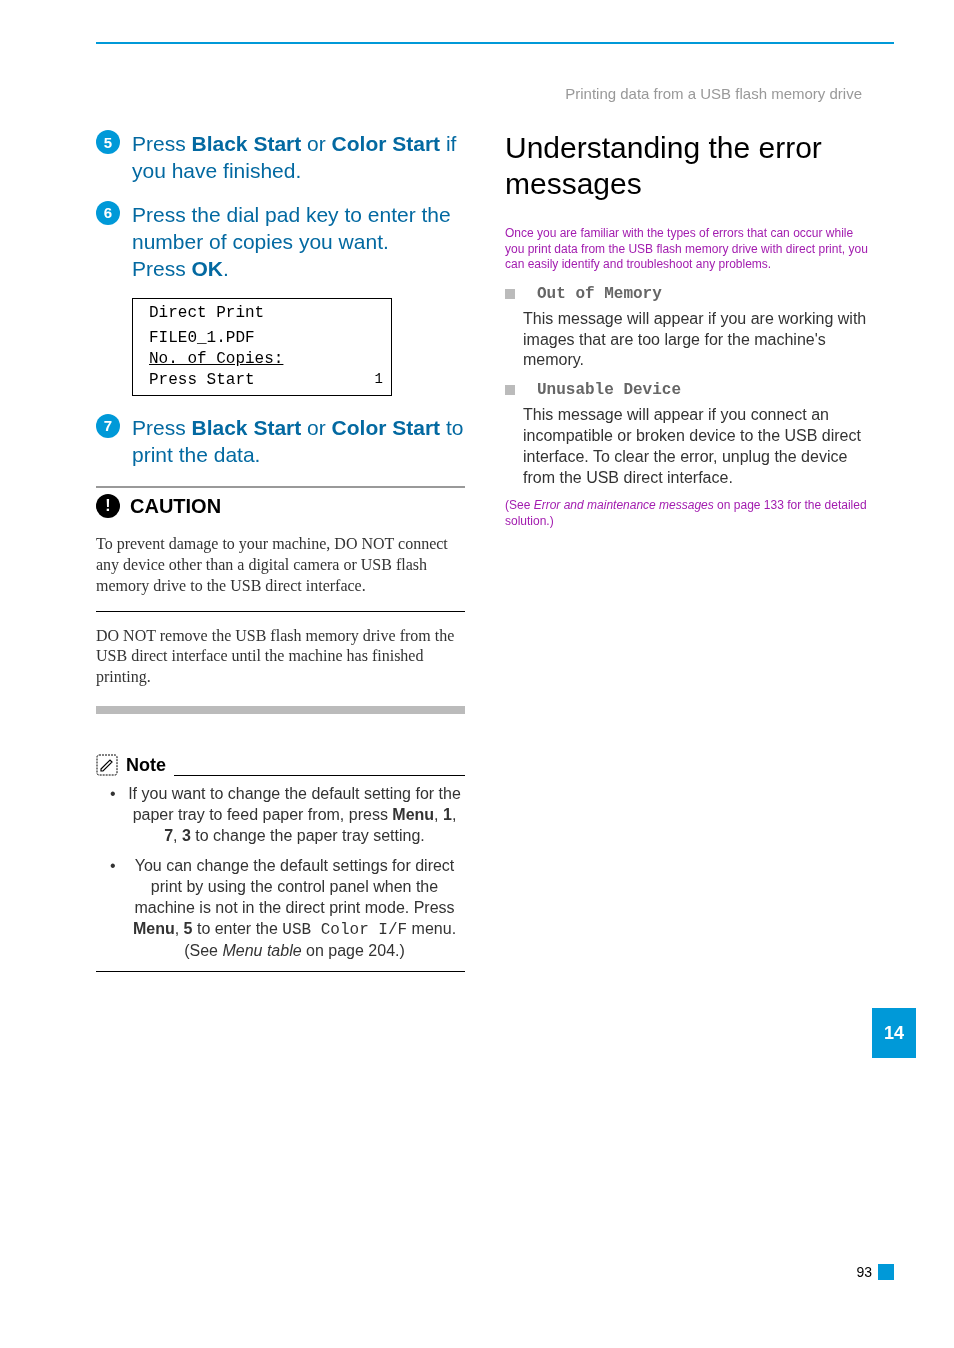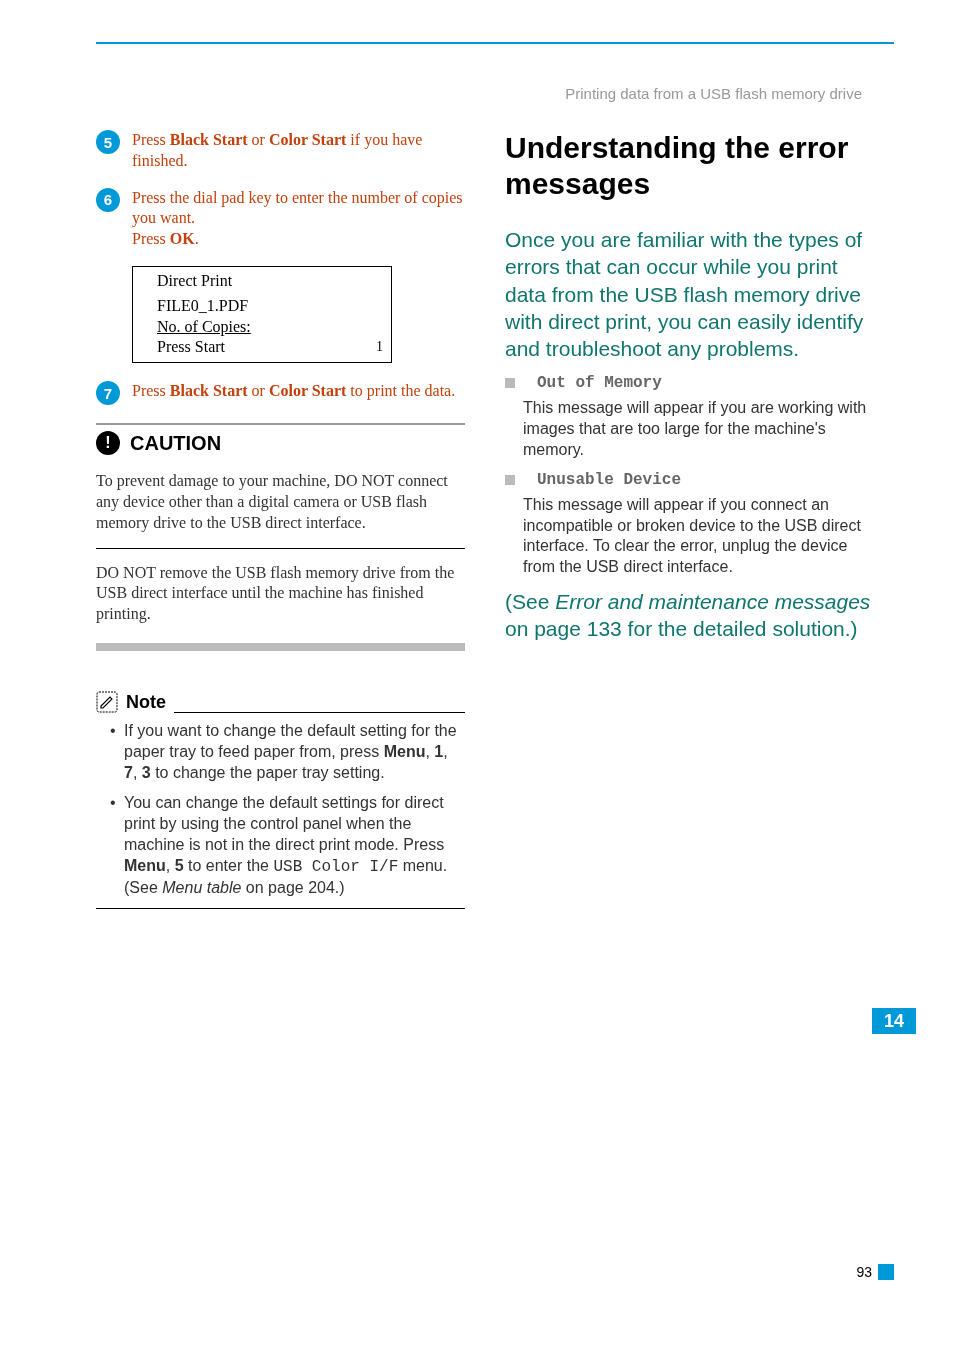--- a/index.html
+++ b/index.html
@@ -41,31 +41,30 @@
       border-radius: 50%;
       background: #0099d8;
       color: white;
       display: flex;
       align-items: center;
       justify-content: center;
       font-size: 15px;
       font-weight: bold;
     }
     .step-body {
-      font-size: 16px;
-      line-height: 1.3;
-      color: #c2410c;
-      font-family: Liberation Serif, serif;
+      font-size: 21px;
+      line-height: 1.3;
+      color: #0369a1;
     }
     .lcd {
       margin: 10px 0 18px 36px;
       border: 1px solid #000;
       width: 260px;
-      padding: 4px 24px;
-      font-family: Liberation Serif, serif;
+      padding: 4px 16px;
+      font-family: Liberation Mono, monospace;
       font-size: 16px;
       line-height: 1.3;
       position: relative;
     }
     .lcd-arrow {
       position: absolute;
       right: 8px;
       bottom: 6px;
       font-size: 14px;
     }
@@ -125,37 +124,37 @@
       border-top: 1px solid #000;
       margin-top: 8px;
     }
     .note-list {
       margin-top: 8px;
       padding-left: 14px;
       font-size: 16px;
       line-height: 1.3;
       color: #333;
     }
-    .note-list li { margin-bottom: 10px; list-style: none; position: relative; padding-left: 14px;}
+    .note-list li { margin-bottom: 10px; list-style: none; position: relative; padding-left: 14px; text-align: center;}
     .note-list li::before { content: "•"; position: absolute; left: 0; }
     .note-end {
       border-top: 1px solid #000;
       margin-top: 4px;
     }
     .h2-title {
       font-size: 30px;
-      font-weight: bold;
+      font-weight: normal;
       line-height: 1.2;
       margin-bottom: 24px;
       color: #000;
     }
     .para {
-      font-size: 21px;
-      line-height: 1.3;
-      color: #0f766e;
+      font-size: 12px;
+      line-height: 1.3;
+      color: #a21caf;
       margin-bottom: 12px;
     }
     .bullet-row {
       display: flex;
       gap: 22px;
       margin-top: 6px;
       align-items: flex-start;
       font-weight: bold;
     }
     .sq-bullet {
@@ -169,21 +168,21 @@
       font-size: 16px;
       line-height: 1.3;
       color: #333;
       margin: 6px 0 10px 18px;
     }
     .side-tab {
       position: absolute;
       right: 38px;
       top: 1008px;
       width: 44px;
-      height: 26px;
+      height: 50px;
       background: #0099d8;
       color: white;
       font-weight: bold;
       font-size: 18px;
       display: flex;
       align-items: center;
       justify-content: center;
     }
     .page-num {
       position: absolute;

